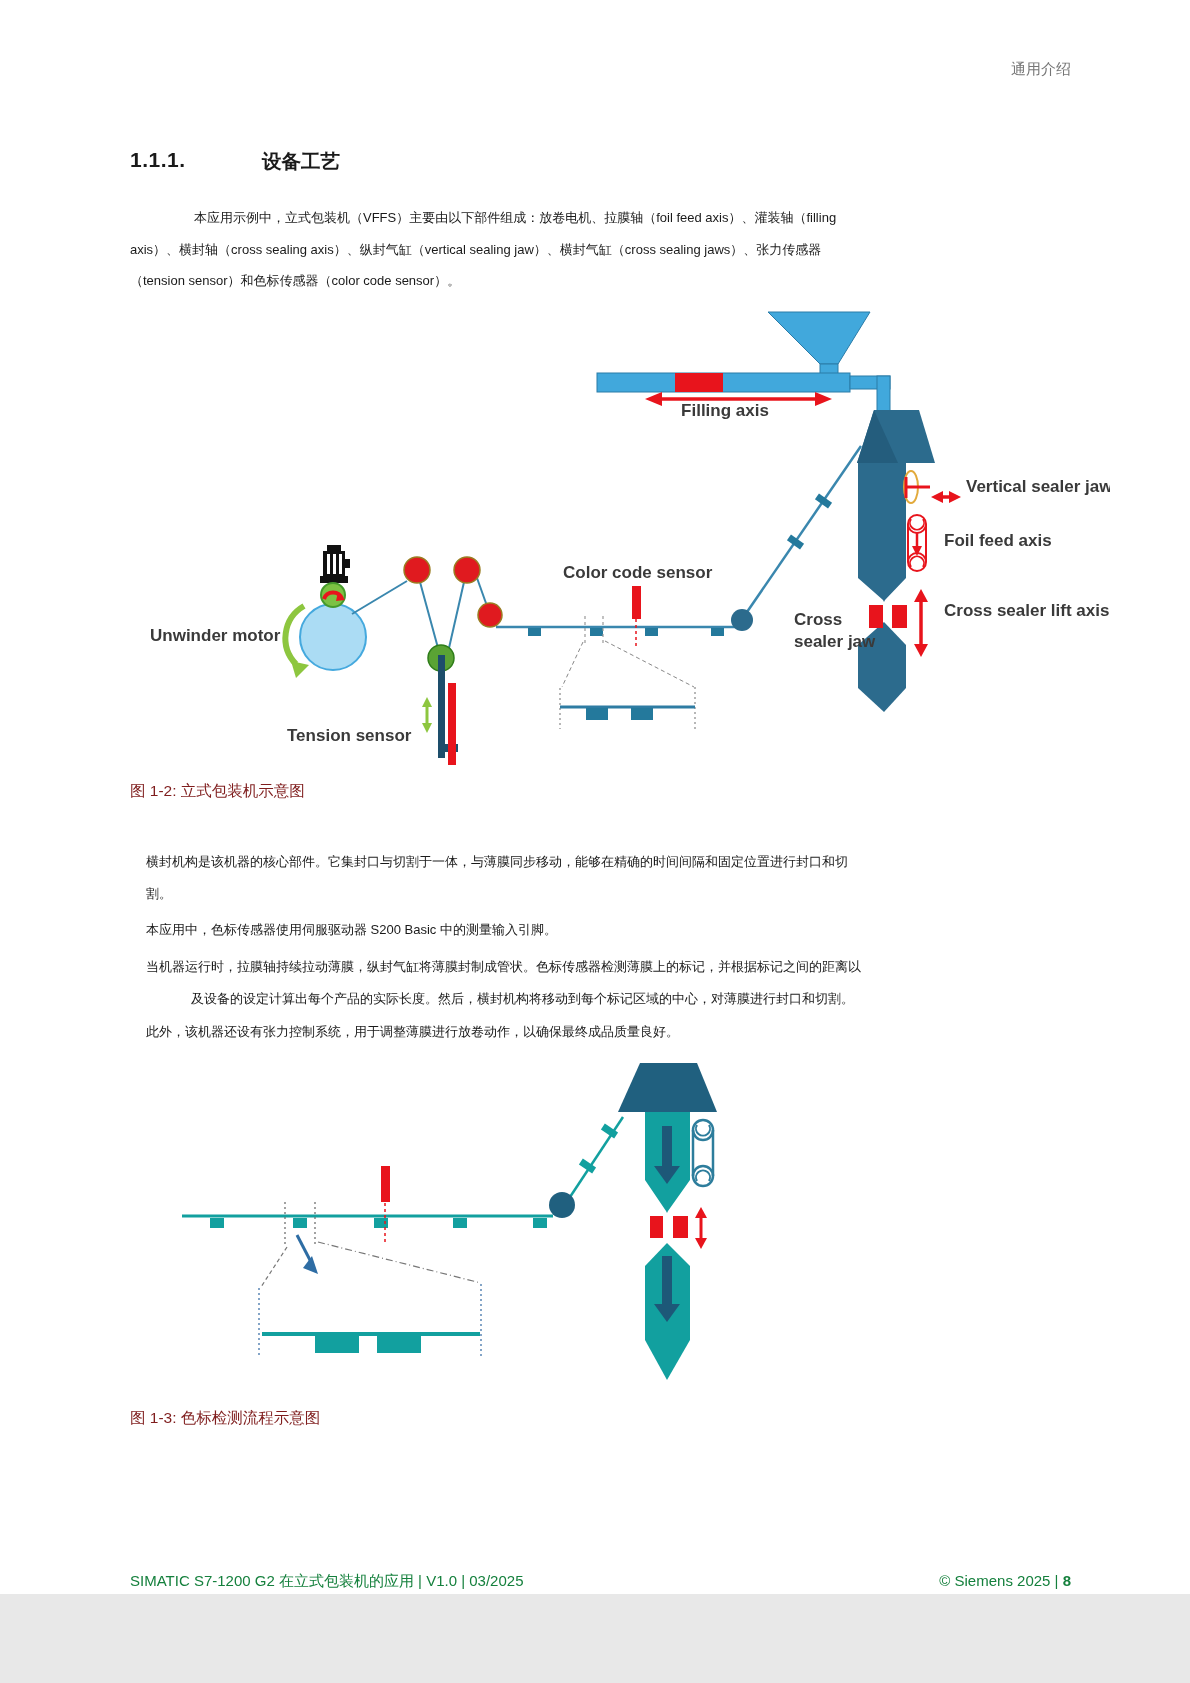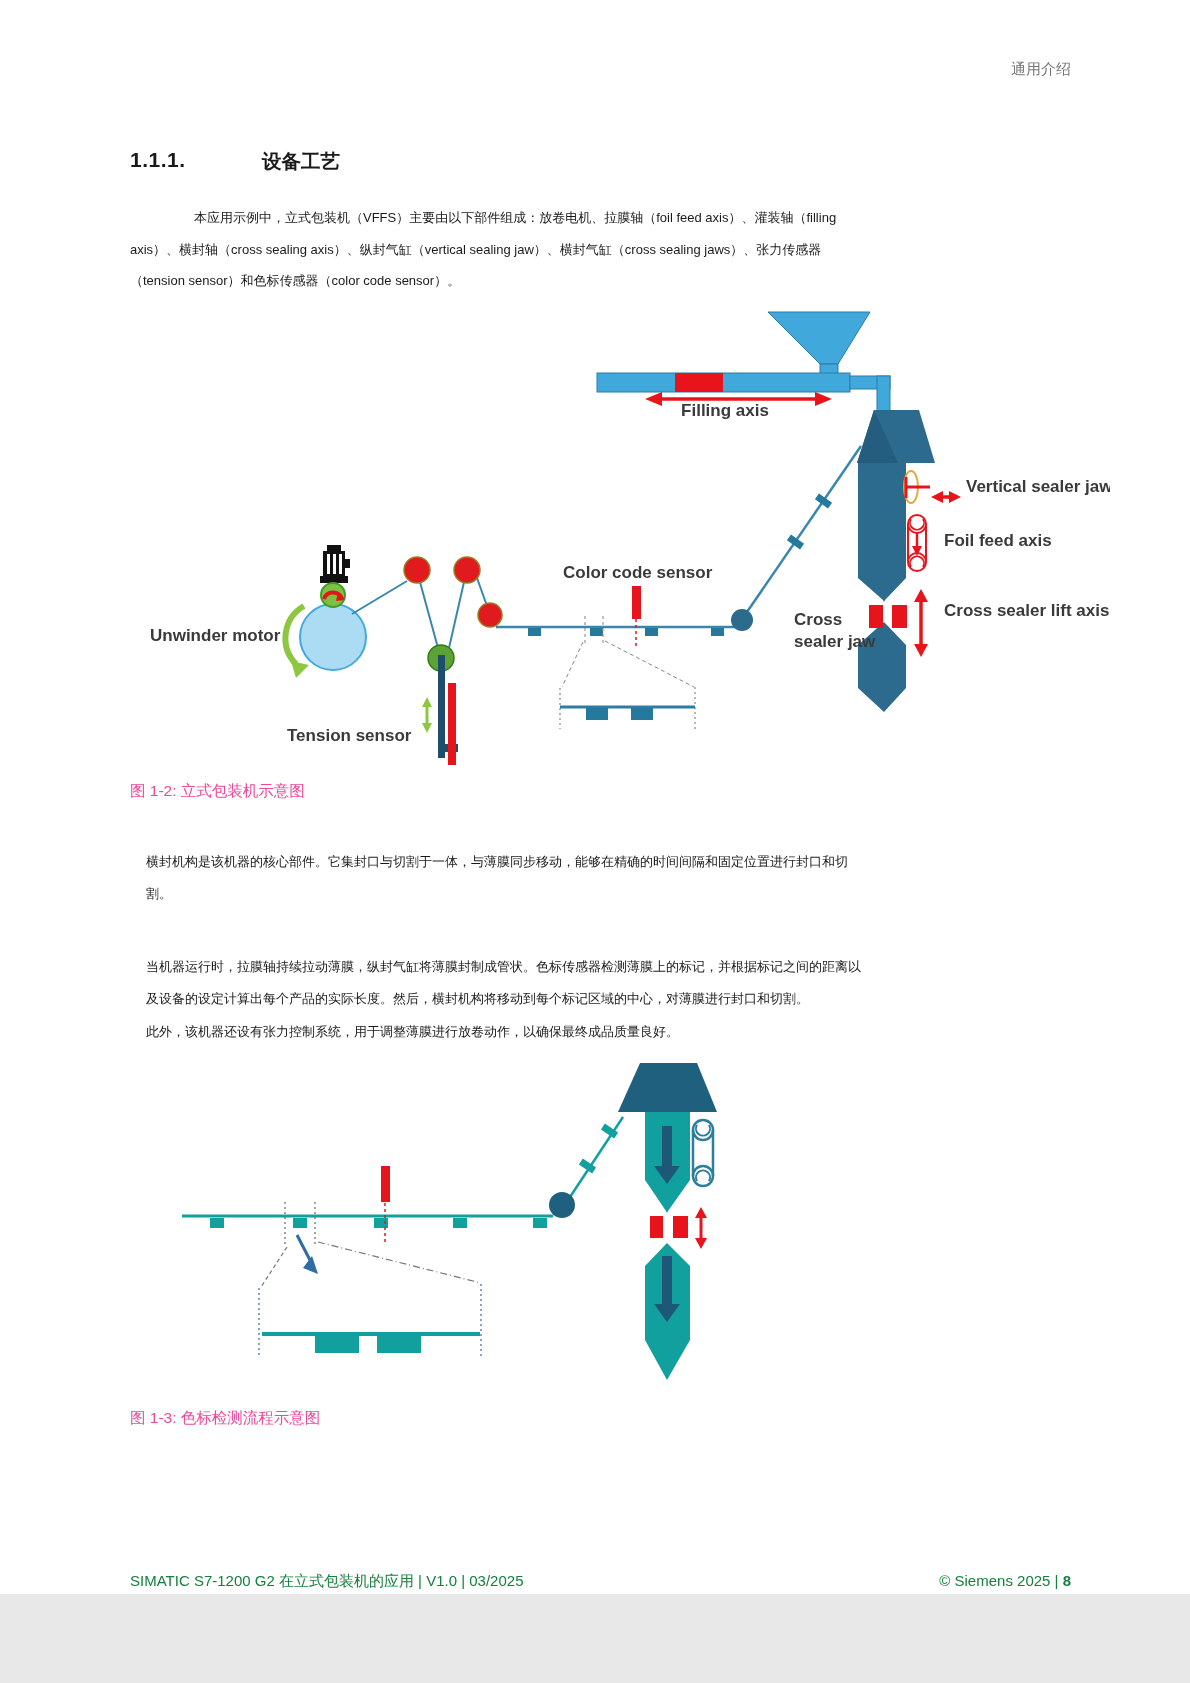--- a/index.html
+++ b/index.html
@@ -8,21 +8,21 @@
     margin:0 auto;overflow:hidden;
     font-family:"Liberation Sans","DejaVu Sans",sans-serif;
     color:#1a1a1a;
     padding-left:8px;
   }
   .abs{position:absolute;}
   .hdr{font-size:15px;color:#767676;}
   .sec-num{font-weight:bold;font-size:21px;letter-spacing:.5px;}
   .sec-title{font-weight:bold;font-size:19.5px;}
   .body-line{font-size:13px;line-height:31.5px;white-space:nowrap;}
-  .cap{font-size:15.5px;color:#ec4899;}
+  .cap{font-size:15.5px;color:#7f1d1d;}
   .foot{font-size:15px;color:#15803d;}
   svg text{font-family:"Liberation Sans","DejaVu Sans",sans-serif;font-weight:bold;font-size:17px;fill:#3a3a3a;}
 </style>
 </head>
 <body>
 
 <div class="page">
 
   <div class="abs hdr" style="top:60px;right:127px;">通用介绍</div>
 
@@ -174,23 +174,26 @@
     <text x="150" y="641">Unwinder motor</text>
     <text x="287" y="741">Tension sensor</text>
   </svg>
 
   <div class="abs cap" style="left:130px;top:781px;">图 1-2: 立式包装机示意图</div>
 
   <div class="abs" style="left:146px;top:846px;">
     <div class="body-line" style="line-height:32px;">横封机构是该机器的核心部件。它集封口与切割于一体，与薄膜同步移动，能够在精确的时间间隔和固定位置进行封口和切</div>
     <div class="body-line" style="line-height:32px;">割。</div>
   </div>
+  <div class="abs" style="left:146px;top:914px;">
+    <div class="body-line" style="line-height:32px;">本应用中，色标传感器使用伺服驱动器 S200 Basic 中的测量输入引脚。</div>
+  </div>
   <div class="abs" style="left:146px;top:951px;">
     <div class="body-line" style="line-height:32px;">当机器运行时，拉膜轴持续拉动薄膜，纵封气缸将薄膜封制成管状。色标传感器检测薄膜上的标记，并根据标记之间的距离以</div>
-    <div class="body-line" style="line-height:32px;">及设备的设定计算出每个产品的实际长度。然后，横封机构将移动到每个标记区域的中心，对薄膜进行封口和切割。</div>
+    <div class="body-line" style="line-height:32px;margin-left:45px;">及设备的设定计算出每个产品的实际长度。然后，横封机构将移动到每个标记区域的中心，对薄膜进行封口和切割。</div>
   </div>
   <div class="abs" style="left:146px;top:1016px;">
     <div class="body-line" style="line-height:32px;">此外，该机器还设有张力控制系统，用于调整薄膜进行放卷动作，以确保最终成品质量良好。</div>
   </div>
 
   <svg class="abs" style="left:130px;top:1050px;" width="620" height="340" viewBox="130 1050 620 340">
 
     <polygon points="640,1063 697,1063 717,1112 618,1112" fill="#20607f"></polygon>
 
     <g>

